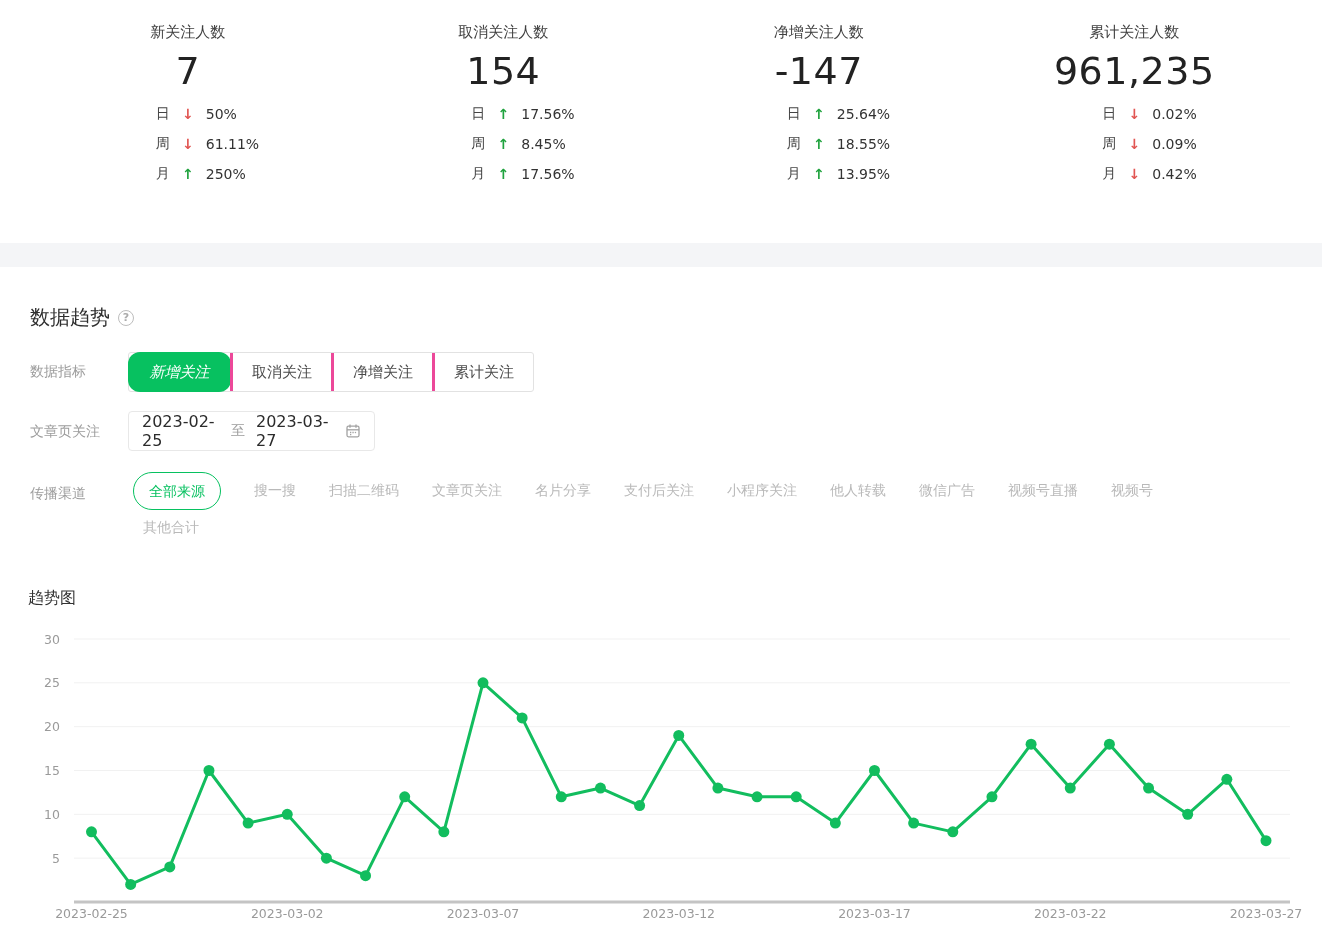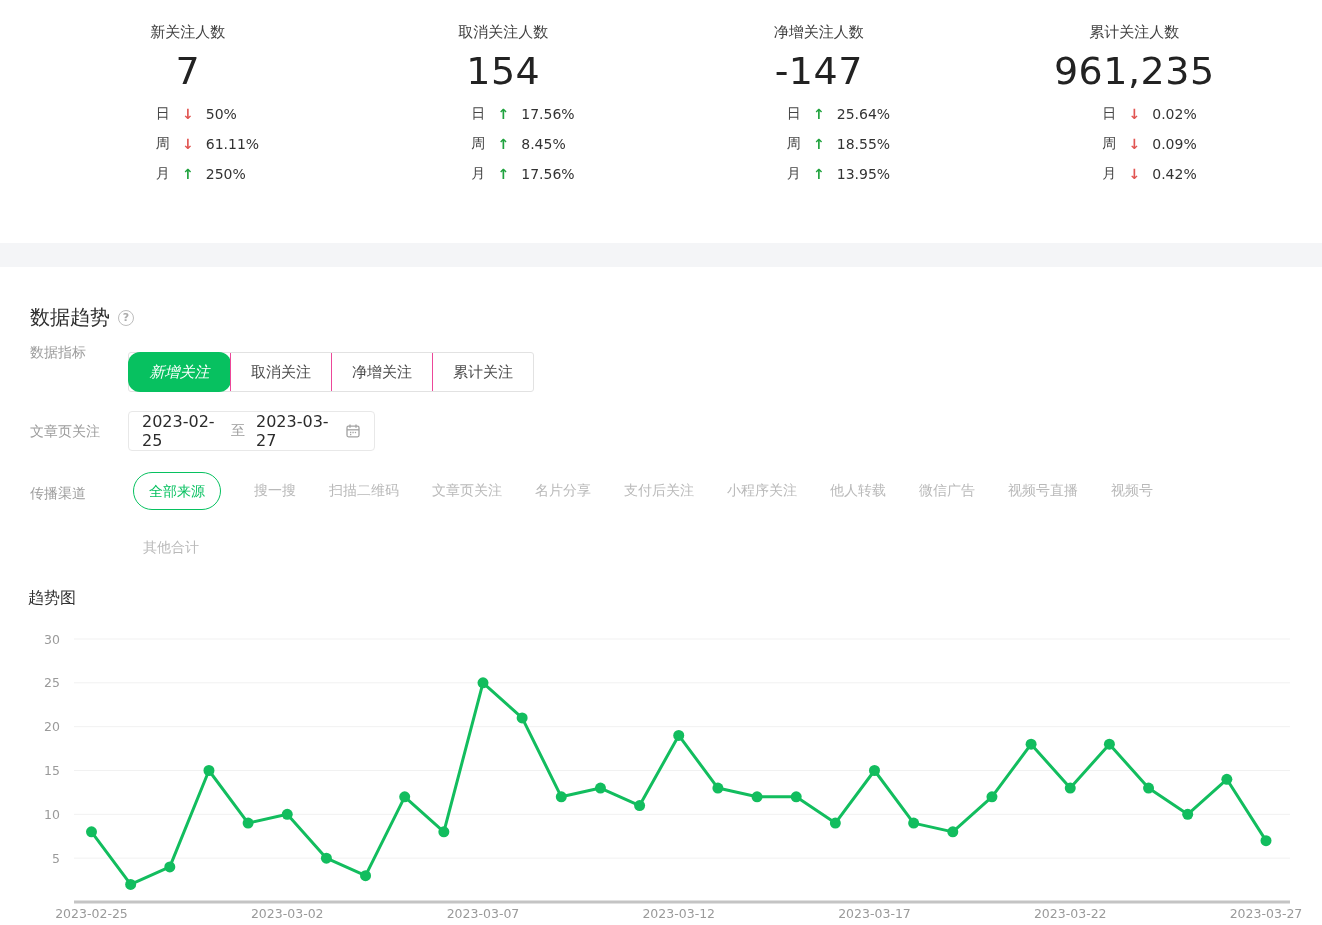--- a/index.html
+++ b/index.html
@@ -21,39 +21,39 @@
 
   
   .band { position:absolute; top:243px; left:0; width:100%; height:24px; background:#f4f5f7; }
 
   
   .section-title { position:absolute; top:304px; left:30px; display:flex; align-items:center; gap:8px; font-size:20px; color:#2e2e2e; }
   .help-icon { width:16px; height:16px; border:1px solid #bdbdbd; border-radius:50%; color:#ababab; font-size:11px; line-height:14px; text-align:center; font-weight:bold; }
 
   
   .row-label { position:absolute; left:30px; font-size:14px; color:#9c9c9c; line-height:40px; }
-  #metric-label { top:332px; }
+  #metric-label { top:352px;font-family:Liberation Mono, monospace; }
   #time-label   { top:411px; }
   #channel-label{ top:473px; }
 
   .tab-group { position:absolute; left:128px; top:352px; display:flex; border:1px solid #e2e2e2; border-radius:3px; background:#fff; }
-  .tab { width:101px; height:38px; line-height:38px; text-align:center; font-size:15px; color:#4a4a4a; border-left:1px solid #ec4899; cursor:pointer; }
+  .tab { width:101px; height:38px; line-height:38px; text-align:center; font-size:15px; color:#4a4a4a; border-left:3px solid #ec4899; cursor:pointer; }
   .tab:first-child { border-left:none; }
   .tab.active { background:var(--green,#07c160); color:#fff; border-radius:12px; margin:-1px; height:40px; line-height:40px; width:103px;font-style:italic; }
 
   .date-box { position:absolute; left:128px; top:411px; width:247px; height:40px; border:1px solid #e8e8e8; border-radius:4px; display:flex; align-items:center; padding:0 13px; gap:11px; cursor:pointer; background:#fff; }
   .date-text { font-size:16px; color:#2b2b2b; }
   .date-sep { font-size:14px; color:#9c9c9c; }
   .calendar-icon { margin-left:auto; display:flex; }
 
   .channels { position:absolute; left:133px; top:472px; width:1130px; }
   .channel-row1 { display:flex; align-items:center; column-gap:33px; }
   .channel { font-size:14px; color:#b9b9b9; cursor:pointer; white-space:nowrap; }
   .channel.pill { border:1px solid var(--green,#07c160); color:var(--green,#07c160); border-radius:19px; height:38px; line-height:36px; padding:0 15px; }
-  .channel-row2 { margin-top:28px; padding-left:10px; line-height:17px; }
+  .channel-row2 { margin-top:8px; padding-left:10px; line-height:17px; }
 
   
   .chart-title { position:absolute; top:588px; left:28px; font-size:16px; color:#333; }
   #trend-svg { position:absolute; top:620px; left:0; }
   #trend-svg text { font-family:"DejaVu Sans","Liberation Sans",sans-serif; }
 </style>
 </head>
 <body>
 
 <div class="page">

